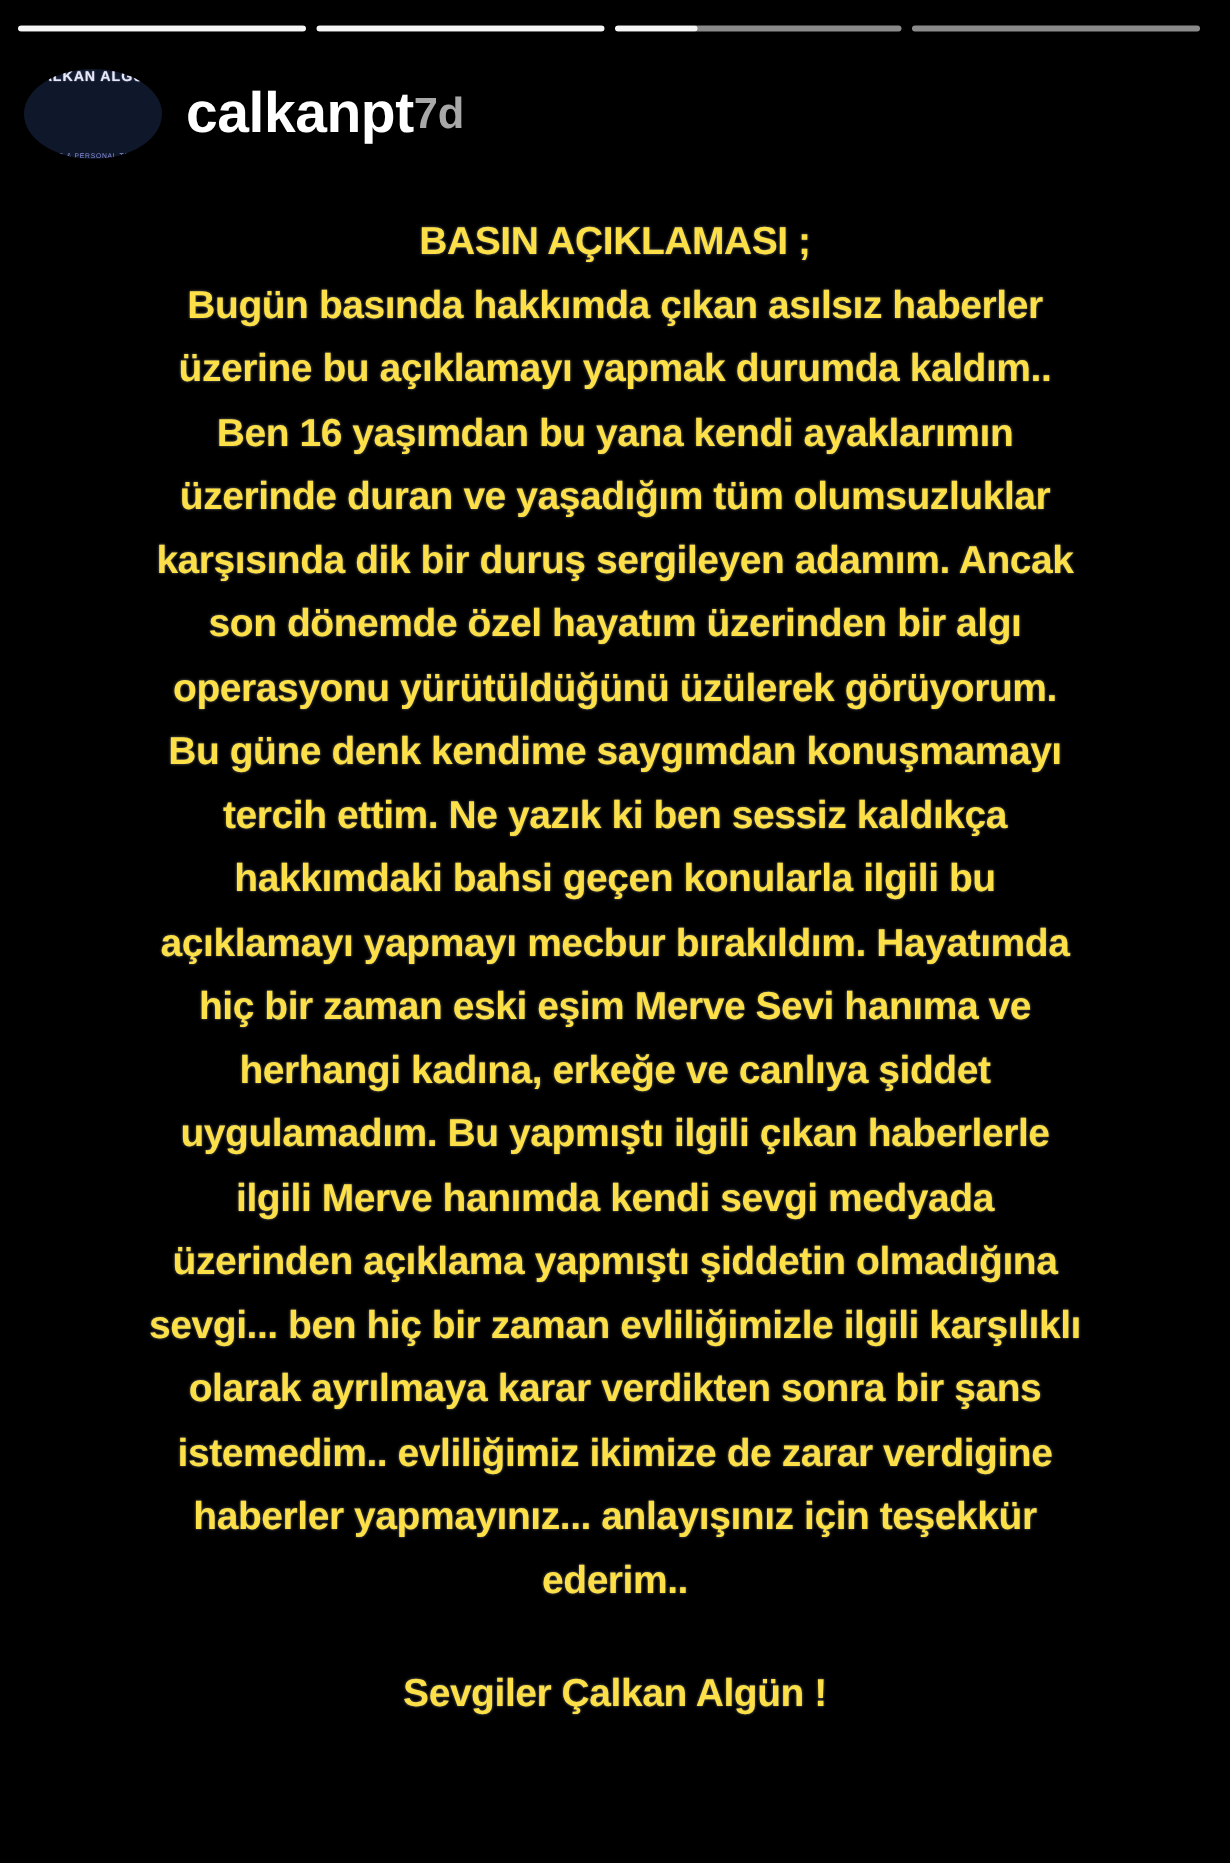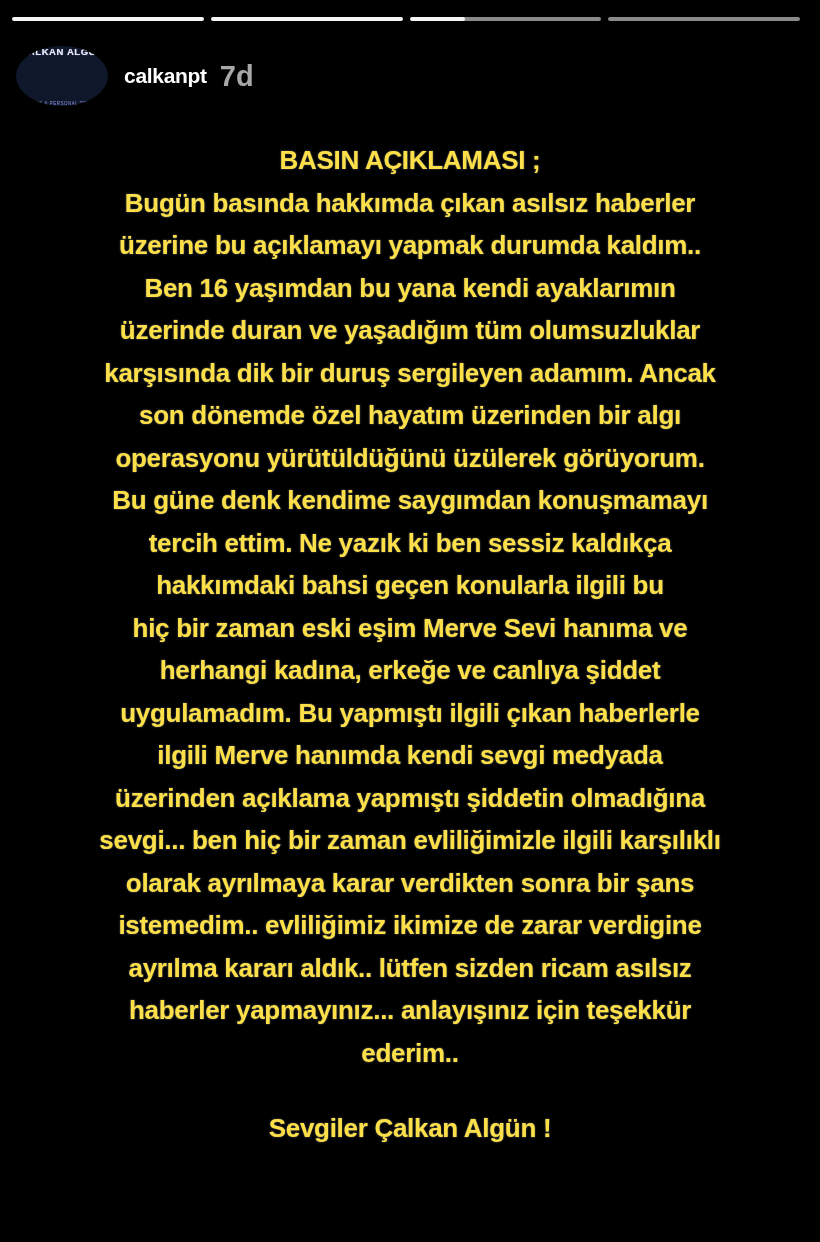--- a/index.html
+++ b/index.html
@@ -71,26 +71,25 @@
     color: #8b8fd9;
     font-size: 4.5px;
     letter-spacing: 0.5px;
     white-space: nowrap;
     margin-top: 2px;
   }
   .username {
     margin-left: 16px;
     color: #ffffff;
     font-weight: bold;
-    font-size: 21px;
+    font-size: 38px;
     letter-spacing: -0.3px;
     white-space: nowrap;
   }
   .timestamp {
-    margin-left: 13px;
     color: #a8a8a8;
     font-weight: bold;
     font-size: 29px;
     white-space: nowrap;
   }
 
   
   .statement {
     position: absolute;
     top: 139px;
@@ -150,28 +149,28 @@
     <div class="statement-line">Bugün basında hakkımda çıkan asılsız haberler</div>
         <div class="statement-line">üzerine bu açıklamayı yapmak durumda kaldım..</div>
         <div class="statement-line">Ben 16 yaşımdan bu yana kendi ayaklarımın</div>
         <div class="statement-line">üzerinde duran ve yaşadığım tüm olumsuzluklar</div>
         <div class="statement-line">karşısında dik bir duruş sergileyen adamım. Ancak</div>
         <div class="statement-line">son dönemde özel hayatım üzerinden bir algı</div>
         <div class="statement-line">operasyonu yürütüldüğünü üzülerek görüyorum.</div>
         <div class="statement-line">Bu güne denk kendime saygımdan konuşmamayı</div>
         <div class="statement-line">tercih ettim. Ne yazık ki ben sessiz kaldıkça</div>
         <div class="statement-line">hakkımdaki bahsi geçen konularla ilgili bu</div>
+        <div class="statement-line">açıklamayı yapmayı mecbur bırakıldım. Hayatımda</div>
         <div class="statement-line">hiç bir zaman eski eşim Merve Sevi hanıma ve</div>
         <div class="statement-line">herhangi kadına, erkeğe ve canlıya şiddet</div>
         <div class="statement-line">uygulamadım. Bu yapmıştı ilgili çıkan haberlerle</div>
         <div class="statement-line">ilgili Merve hanımda kendi sevgi medyada</div>
         <div class="statement-line">üzerinden açıklama yapmıştı şiddetin olmadığına</div>
         <div class="statement-line">sevgi... ben hiç bir zaman evliliğimizle ilgili karşılıklı</div>
         <div class="statement-line">olarak ayrılmaya karar verdikten sonra bir şans</div>
         <div class="statement-line">istemedim.. evliliğimiz ikimize de zarar verdigine</div>
-        <div class="statement-line">ayrılma kararı aldık.. lütfen sizden ricam asılsız</div>
         <div class="statement-line">haberler yapmayınız... anlayışınız için teşekkür</div>
         <div class="statement-line">ederim..</div>
       </div>
     <div class="statement-signature">Sevgiler Çalkan Algün !</div>
   </div>
 
 </div>
 
 </body></html>

